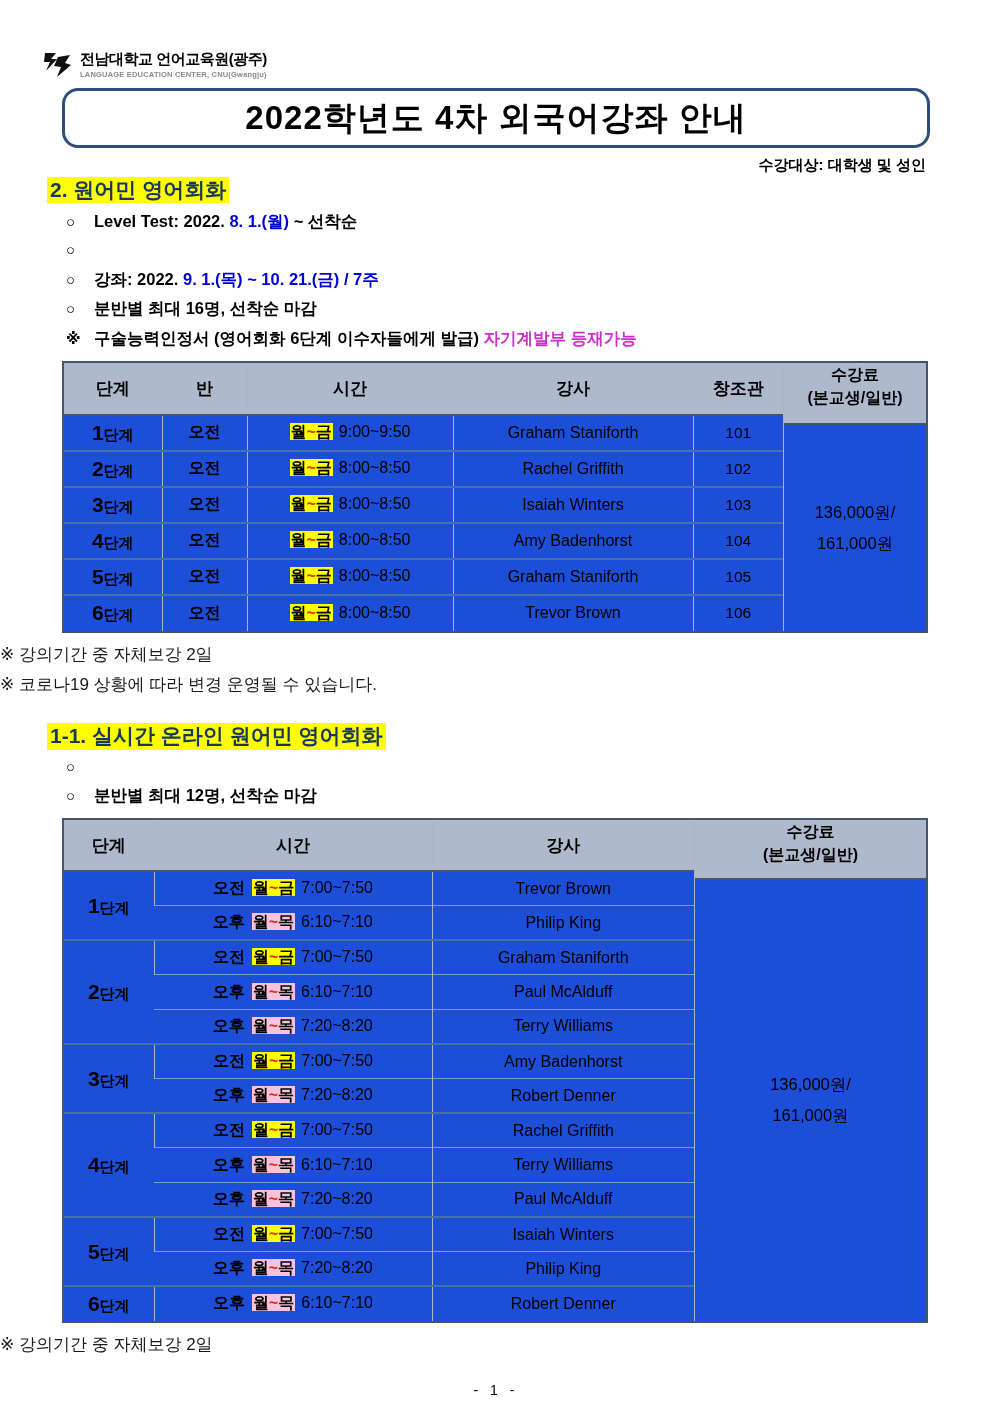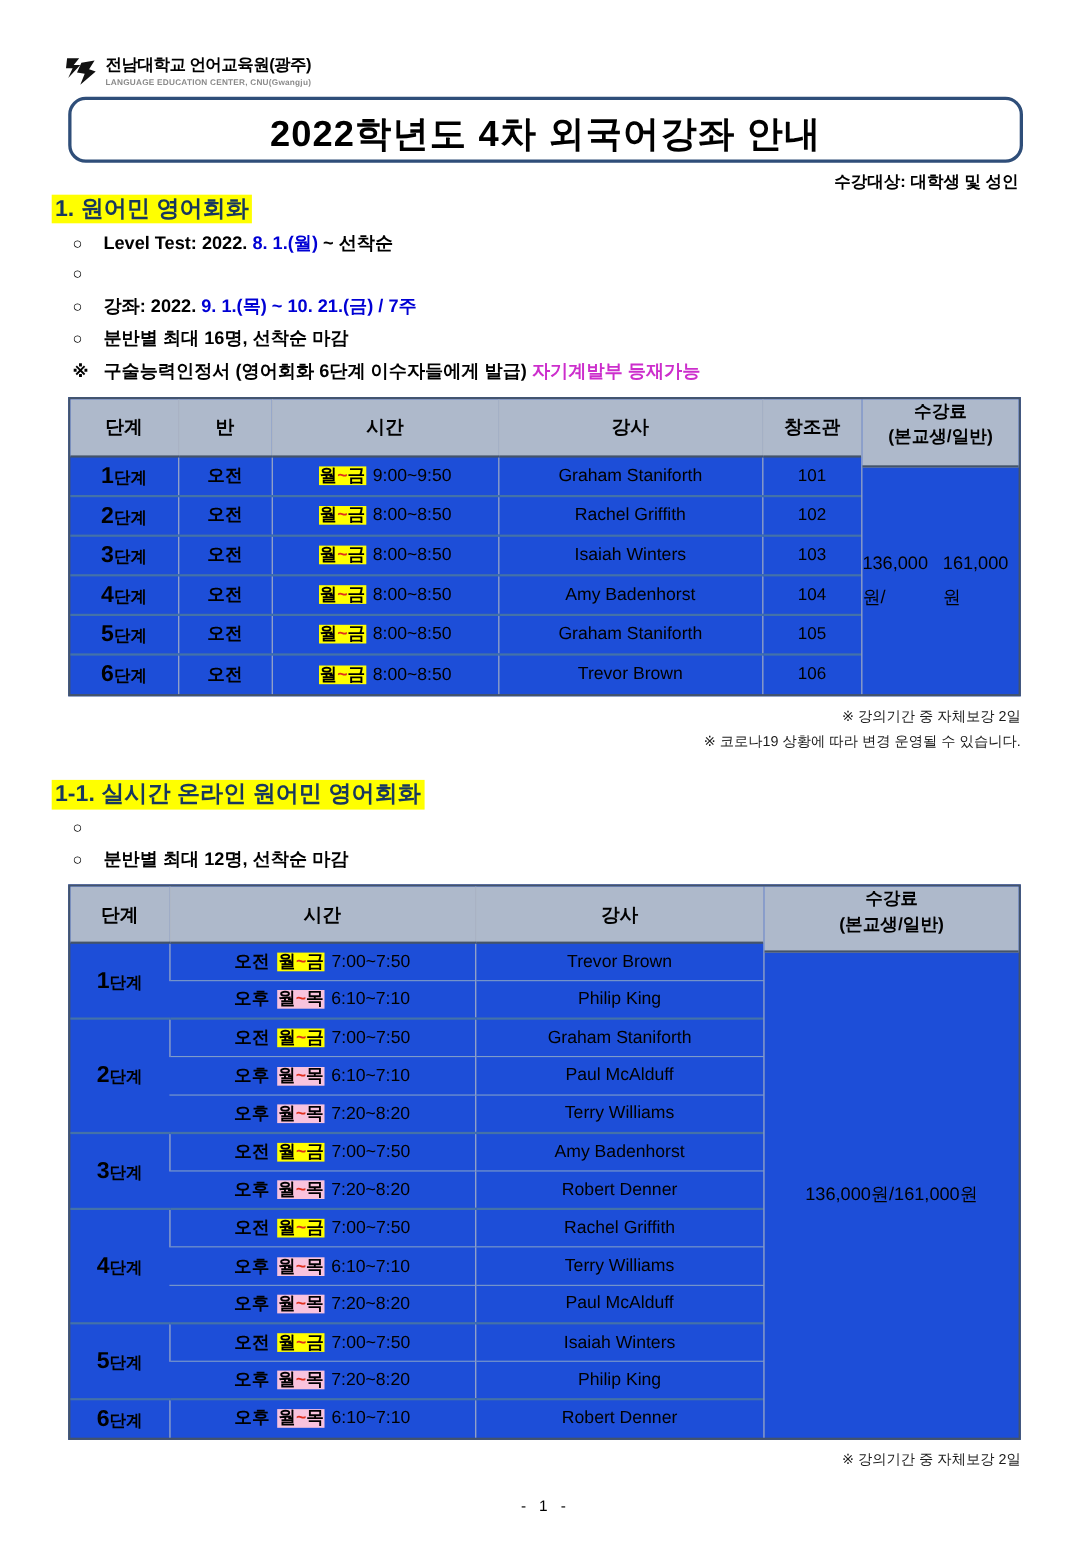--- a/index.html
+++ b/index.html
@@ -13,28 +13,28 @@
     --border-row-light:#7E9CC9;
     --border-col:#ADB5C2;
     --header-bg:#AEB9CB;
   }
   *{margin:0;padding:0;box-sizing:border-box;}
   html,body{background:#ffffff;}
   body{width:992px;height:1403px;font-family:"Liberation Sans","DejaVu Sans",sans-serif;color:#000;}
   .page{position:relative;width:992px;height:1403px;overflow:hidden;background:#fff;}
 
   
-  .hdr{padding:50px 62px 0 59px;}
+  .hdr{padding:50px 62px 0 43px;text-align:center;}
   .logo{display:flex;align-items:flex-start;gap:7px;}
   .logo svg{display:block;margin-top:1px;}
   .logo-org{font-size:15px;font-weight:bold;letter-spacing:-0.5px;}
   .logo-en{font-size:7.5px;color:#8a8a8a;font-weight:bold;letter-spacing:0.2px;margin-top:1px;}
 
   .title-box{margin:9px 62px 0 62px;height:60px;border:3px solid #2F4E79;border-radius:16px;
-    display:flex;align-items:flex-end;justify-content:center;background:#fff;}
+    display:flex;align-items:center;justify-content:center;background:#fff;}
   .title-box h1{font-size:33px;font-weight:bold;letter-spacing:1px;color:#000;}
 
   .audience{margin:8px 66px 0 0;text-align:right;font-size:15px;font-weight:bold;}
 
   
   .sec-heading{display:inline-block;margin-left:47px;background:var(--hl-yellow);color:var(--navy);
     font-size:21px;font-weight:bold;padding:1px 3px;line-height:1.15;}
   .sec1 .sec-heading{margin-top:2px;}
   .sec2 .sec-heading{margin-top:0;}
 
@@ -78,24 +78,24 @@
   td.name{font-size:16px;font-weight:normal;}
   td.room{font-size:15.5px;font-weight:normal;}
 
   
   .feecol{flex:1;display:flex;flex-direction:column;border-left:1px solid var(--border-col);}
   .fee-head{background:var(--header-bg);border-bottom:2px solid var(--border-outer);
     display:flex;flex-direction:column;align-items:center;
     font-size:16px;font-weight:bold;line-height:1.45;}
   .t1 .fee-head{height:62px;}
   .t2 .fee-head{height:60px;}
-  .fee-body{flex:1;display:flex;flex-direction:row;align-items:center;justify-content:center;
+  .fee-body{flex:1;display:flex;flex-direction:column;align-items:center;justify-content:center;
     font-size:16.5px;line-height:1.9;}
 
-  .tbl-notes{width:928px;text-align:right;font-size:13px;color:#1a1a1a;margin-top:7px;line-height:1.75;}
+  .tbl-notes{width:928px;text-align:left;font-size:17px;color:#1a1a1a;margin-top:7px;line-height:1.75;}
 
   .sec2{margin-top:24px;}
 
   footer.pageno{margin-top:22px;text-align:center;font-size:14px;color:#000;letter-spacing:4px;}
 </style>
 </head>
 <body>
 
 <div class="page">
 
@@ -112,21 +112,21 @@
     </div>
   </div>
 
   <div class="title-box">
     <h1>2022학년도 4차 외국어강좌 안내</h1>
   </div>
 
   <div class="audience">수강대상: 대학생 및 성인</div>
 
   <section class="sec1">
-    <h2 class="sec-heading">1. 원어민 영어회화</h2>
+    <h2 class="sec-heading">2. 원어민 영어회화</h2>
     <ul class="bullets">
       <li>
         <span class="marker">○</span>
         <span class="content"><span>Level Test: 2022. </span><span class="seg-blue">8. 1.(월)</span><span> ~ 선착순</span></span>
       </li>
       <li>
         <span class="marker">○</span>
       </li>
       <li>
         <span class="marker">○</span>

